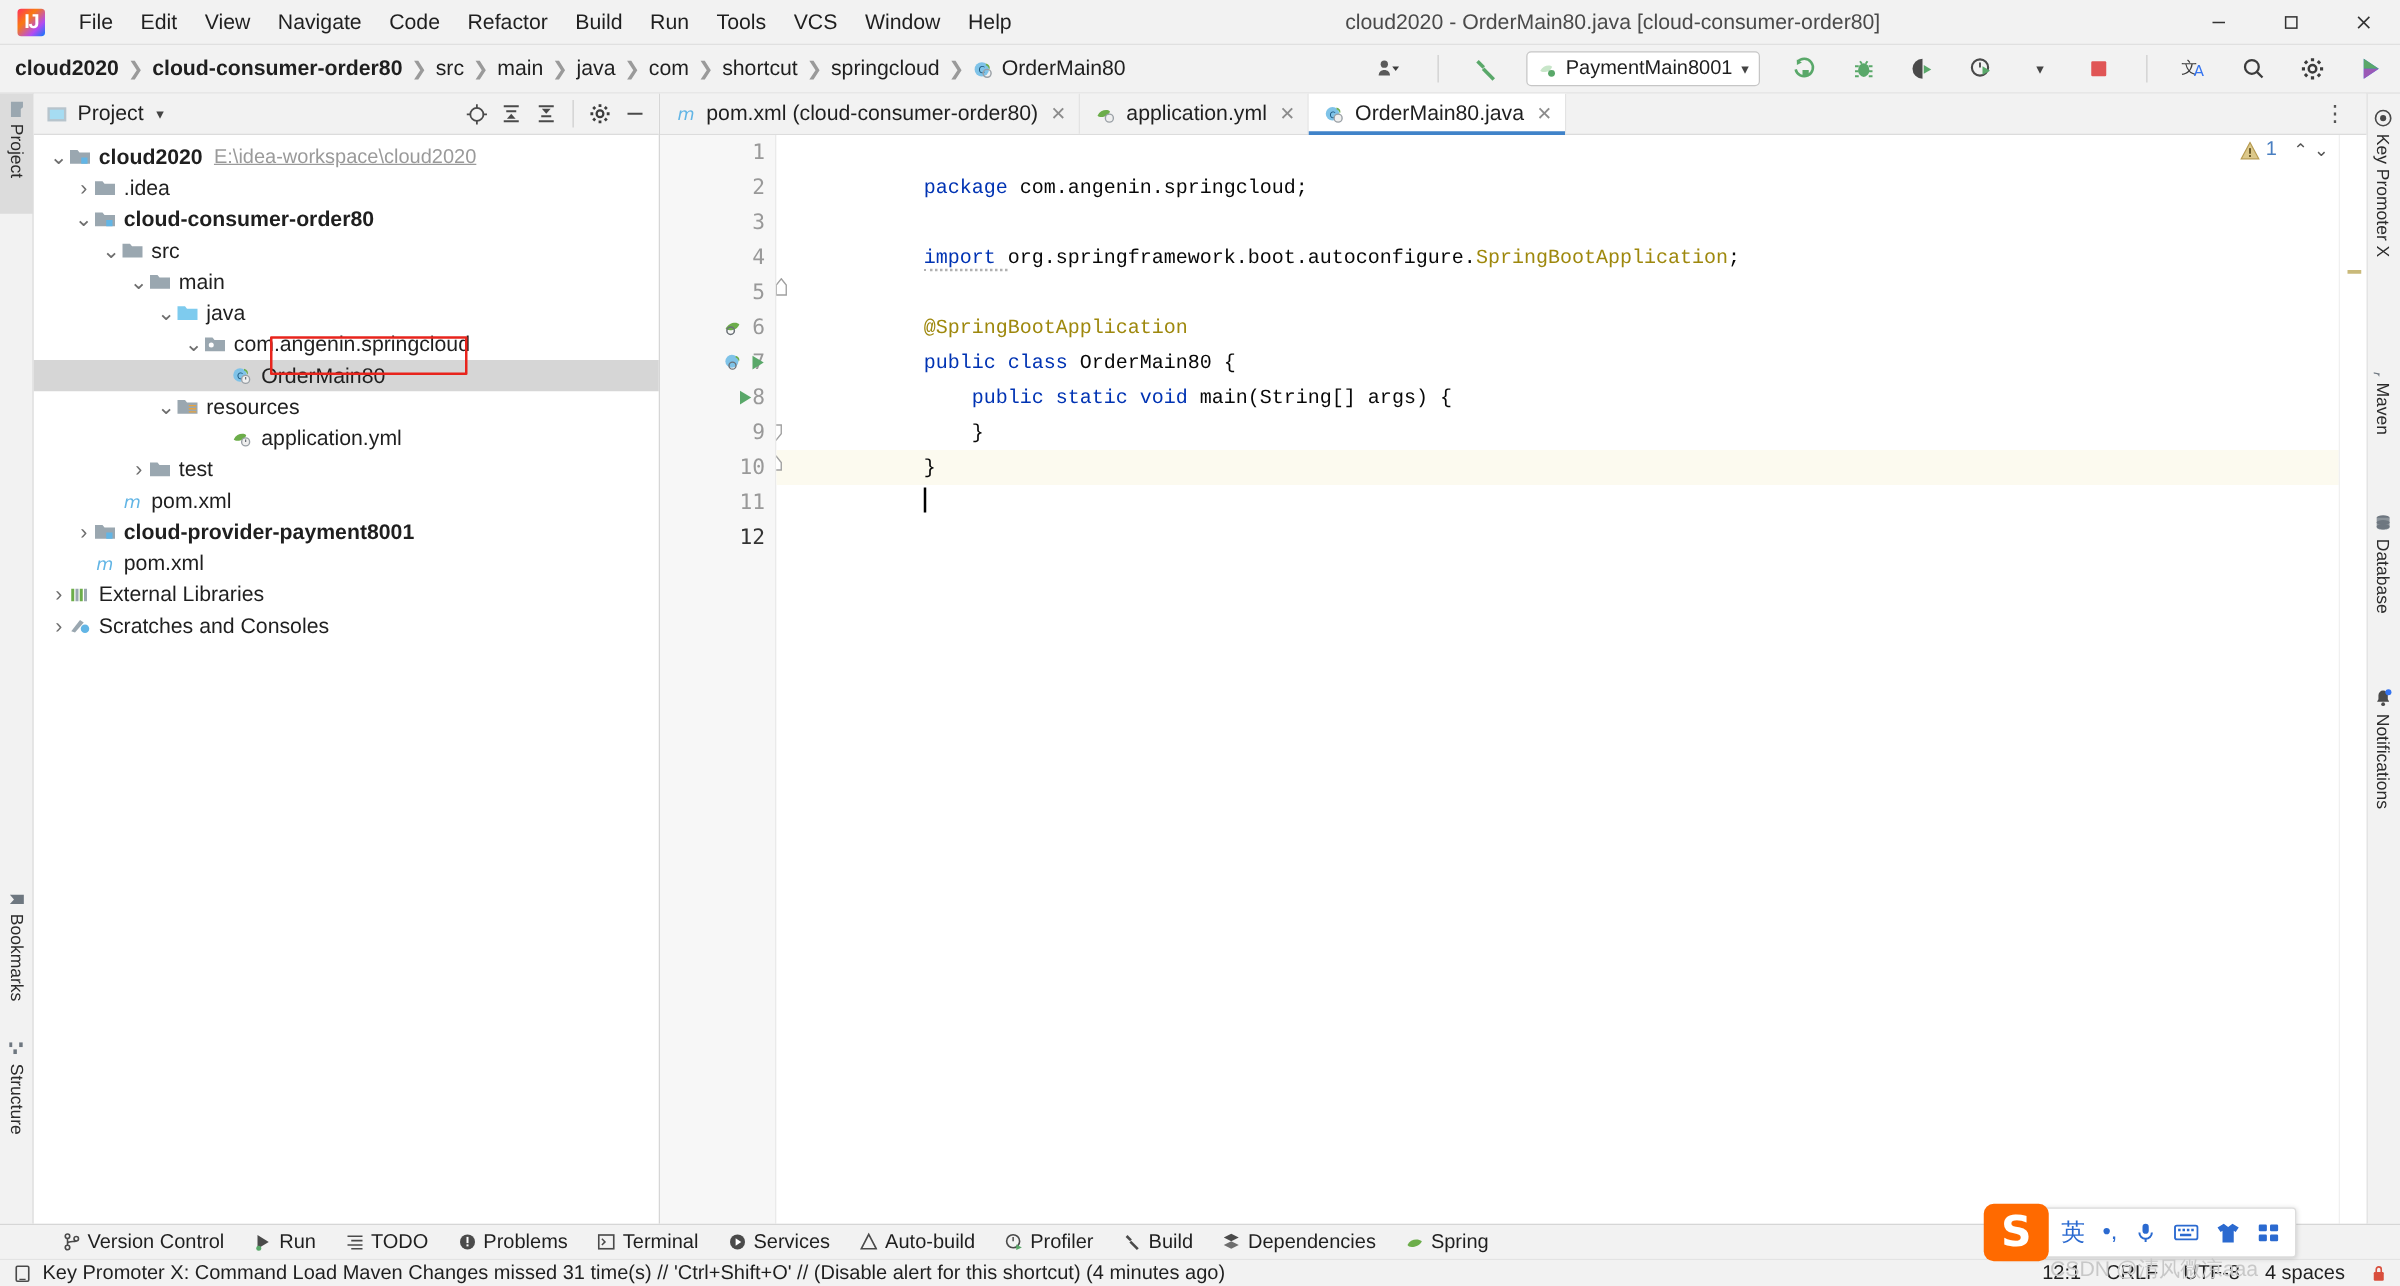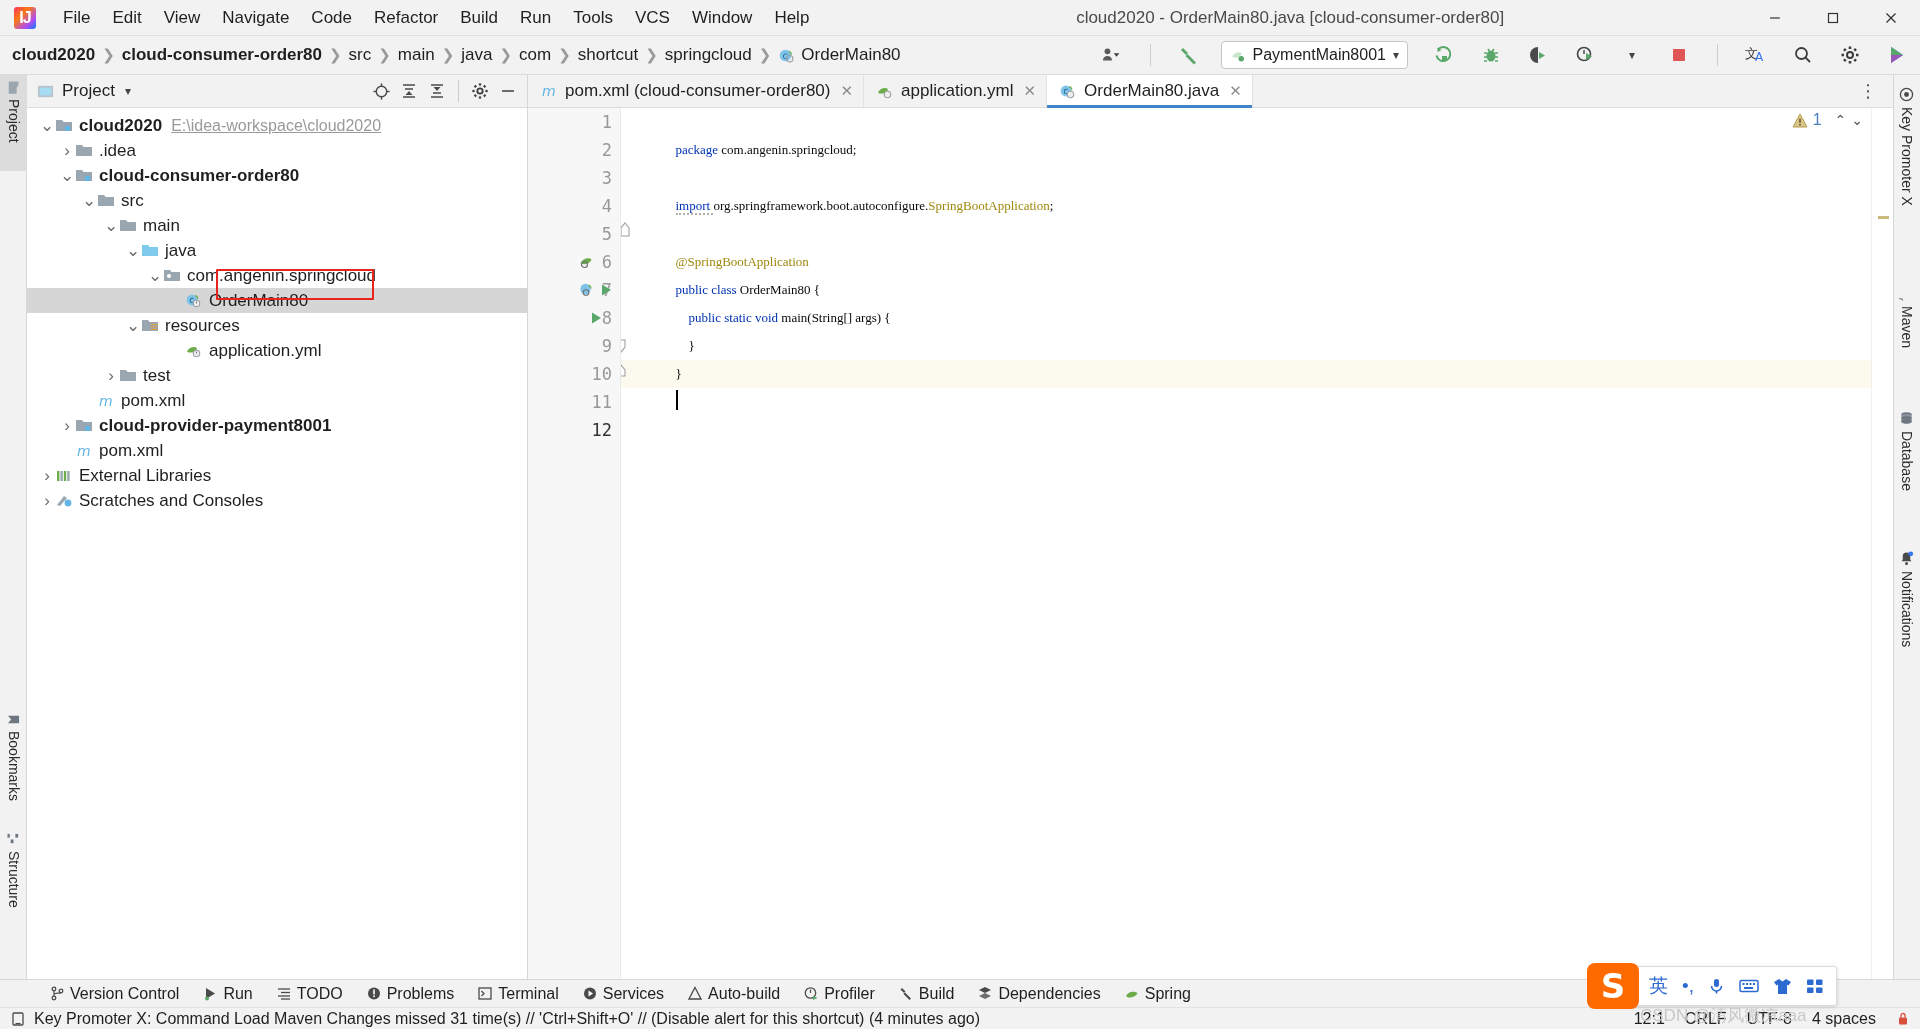--- a/index.html
+++ b/index.html
@@ -149,21 +149,21 @@
   }
   .gline {
     height:28px; display:flex; align-items:center; justify-content:flex-end;
     padding-right:8px; font-family:"DejaVu Sans Mono", monospace; font-size:17px; color:#999;
     position:relative;
   }
   .gline.cur { color:#333; }
   .g-mark { position:absolute; }
   .code {
     flex:1; position:relative; overflow:hidden;
-    font-family:Liberation Serif, serif; font-size:13px;
+    font-family:Liberation Mono, monospace; font-size:16px;
   }
   .cline { height:28px; line-height:28px; padding-left:22px; white-space:pre; }
   .cline.current { background:#fcfaef; }
   .kw { color:#0033b3; font-weight:normal; }
   .ann { color:#9e880d; }
   .cls { color:#9e880d; }
   .plain { color:#080808; }
   .ital { font-style:italic; color:#080808; }
   .caret {
     display:inline-block; width:2px; height:20px; background:#000;

